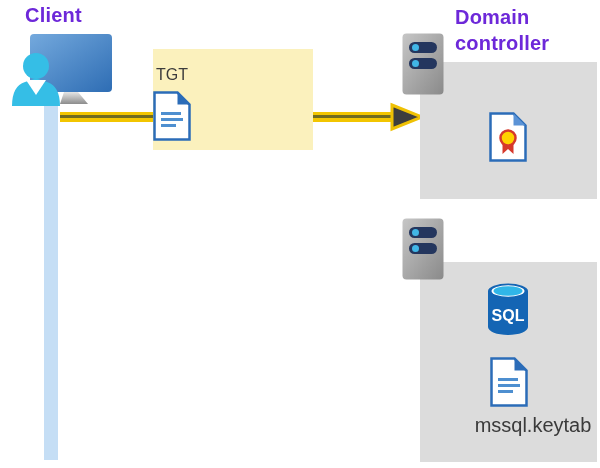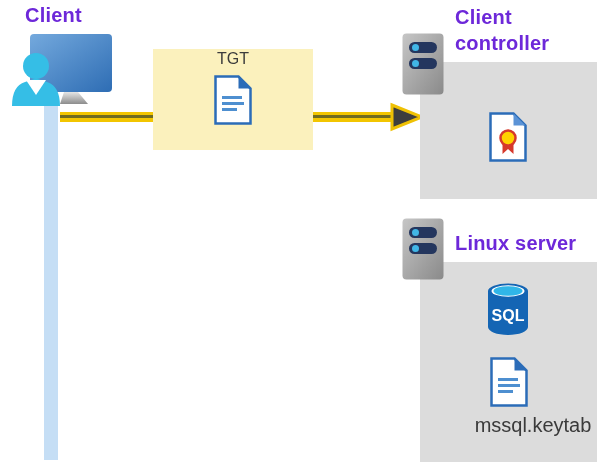--- a/index.html
+++ b/index.html
@@ -18,21 +18,21 @@
   
   .timeline { left:44px; top:100px; width:14px; height:360px; background:#c5def5; z-index:1; }
 
   
   .arrow-band { left:60px; top:112px; width:338px; height:10px; z-index:1;
     background:linear-gradient(to bottom, #f2c500 0px, #f2c500 3px, #6f6b1f 3px, #6f6b1f 6px, #f2c500 6px, #f2c500 10px); }
   .arrow-head { left:390px; top:102px; width:34px; height:30px; z-index:2; }
 
   
   .ticket-box { left:153px; top:49px; width:160px; height:101px; background:#fbf1bd; z-index:4;
-    display:flex; justify-content:center; align-items:flex-start; gap:17px; padding-top:1px; }
+    display:flex; justify-content:center; align-items:flex-start; gap:17px; padding-top:8px;flex-direction:column; }
   .ticket-col { display:flex; flex-direction:column; align-items:center; }
   .ticket-col .sublabel { margin-bottom:7px; }
 
   
   .panel { background:#dcdcdc; z-index:2; }
   .dc-panel { left:420px; top:62px; width:177px; height:137px; }
   .linux-panel { left:420px; top:262px; width:177px; height:200px; }
 
   .server-icon { width:42px; height:62px; z-index:5; }
   .dc-server { left:402px; top:33px; }
@@ -88,21 +88,21 @@
       <svg width="38" height="50" viewBox="0 0 38 50">
         <path d="M 1.5 1.5 H 24.5 L 36.5 13.5 V 48.5 H 1.5 Z" fill="#ffffff" stroke="#2b6cb8" stroke-width="2.5"></path>
         <path d="M 24.5 1.5 L 24.5 13.5 H 36.5 Z" fill="#2b6cb8"></path>
         <rect x="8" y="21" width="20" height="3" fill="#4e8fd0"></rect>
         <rect x="8" y="27" width="22" height="3" fill="#4e8fd0"></rect>
         <rect x="8" y="33" width="15" height="3" fill="#4e8fd0"></rect>
       </svg>
     </div>
   </div>
 
-  <div class="abs heading dc-label">Client controller</div>
+  <div class="abs heading dc-label">Domain controller</div>
   <div class="abs panel dc-panel"></div>
   <svg class="abs server-icon dc-server" viewBox="0 0 42 62">
     <defs>
       <linearGradient id="gSrv1" x1="0" y1="0" x2="1" y2="1">
         <stop offset="0" stop-color="#c6c6c6"></stop>
           <stop offset="1" stop-color="#8a8a8a"></stop>
       </linearGradient>
     </defs>
     <rect x="0.5" y="0.5" width="41" height="61" rx="4" fill="url(#gSrv1)"></rect>
     <rect x="7" y="9" width="28" height="11" rx="5.5" fill="#24365e"></rect>
@@ -110,21 +110,20 @@
     <rect x="7" y="25" width="28" height="11" rx="5.5" fill="#24365e"></rect>
     <circle cx="13.5" cy="30.5" r="3.5" fill="#41b6e6"></circle>
   </svg>
   <svg class="abs cert-icon" viewBox="0 0 38 50">
     <path d="M 1.5 1.5 H 24.5 L 36.5 13.5 V 48.5 H 1.5 Z" fill="#ffffff" stroke="#2b6cb8" stroke-width="2.5"></path>
     <path d="M 24.5 1.5 L 24.5 13.5 H 36.5 Z" fill="#5b93d6"></path>
     <path d="M 13.5 30 L 13.5 42 L 19 37 L 24.5 42 L 24.5 30 Z" fill="#d6382b"></path>
     <circle cx="19" cy="26" r="7.5" fill="#ffd100" stroke="#d6382b" stroke-width="2.5"></circle>
   </svg>
 
-  <div class="abs heading linux-label">Linux server</div>
   <div class="abs panel linux-panel"></div>
   <svg class="abs server-icon linux-server" viewBox="0 0 42 62">
     <rect x="0.5" y="0.5" width="41" height="61" rx="4" fill="url(#gSrv1)"></rect>
     <rect x="7" y="9" width="28" height="11" rx="5.5" fill="#24365e"></rect>
     <circle cx="13.5" cy="14.5" r="3.5" fill="#41b6e6"></circle>
     <rect x="7" y="25" width="28" height="11" rx="5.5" fill="#24365e"></rect>
     <circle cx="13.5" cy="30.5" r="3.5" fill="#41b6e6"></circle>
   </svg>
   <svg class="abs sql-icon" viewBox="0 0 42 52">
     <path d="M 1 8 V 44 C 1 48.4 10 52 21 52 C 32 52 41 48.4 41 44 V 8 Z" fill="#1465b4"></path>

